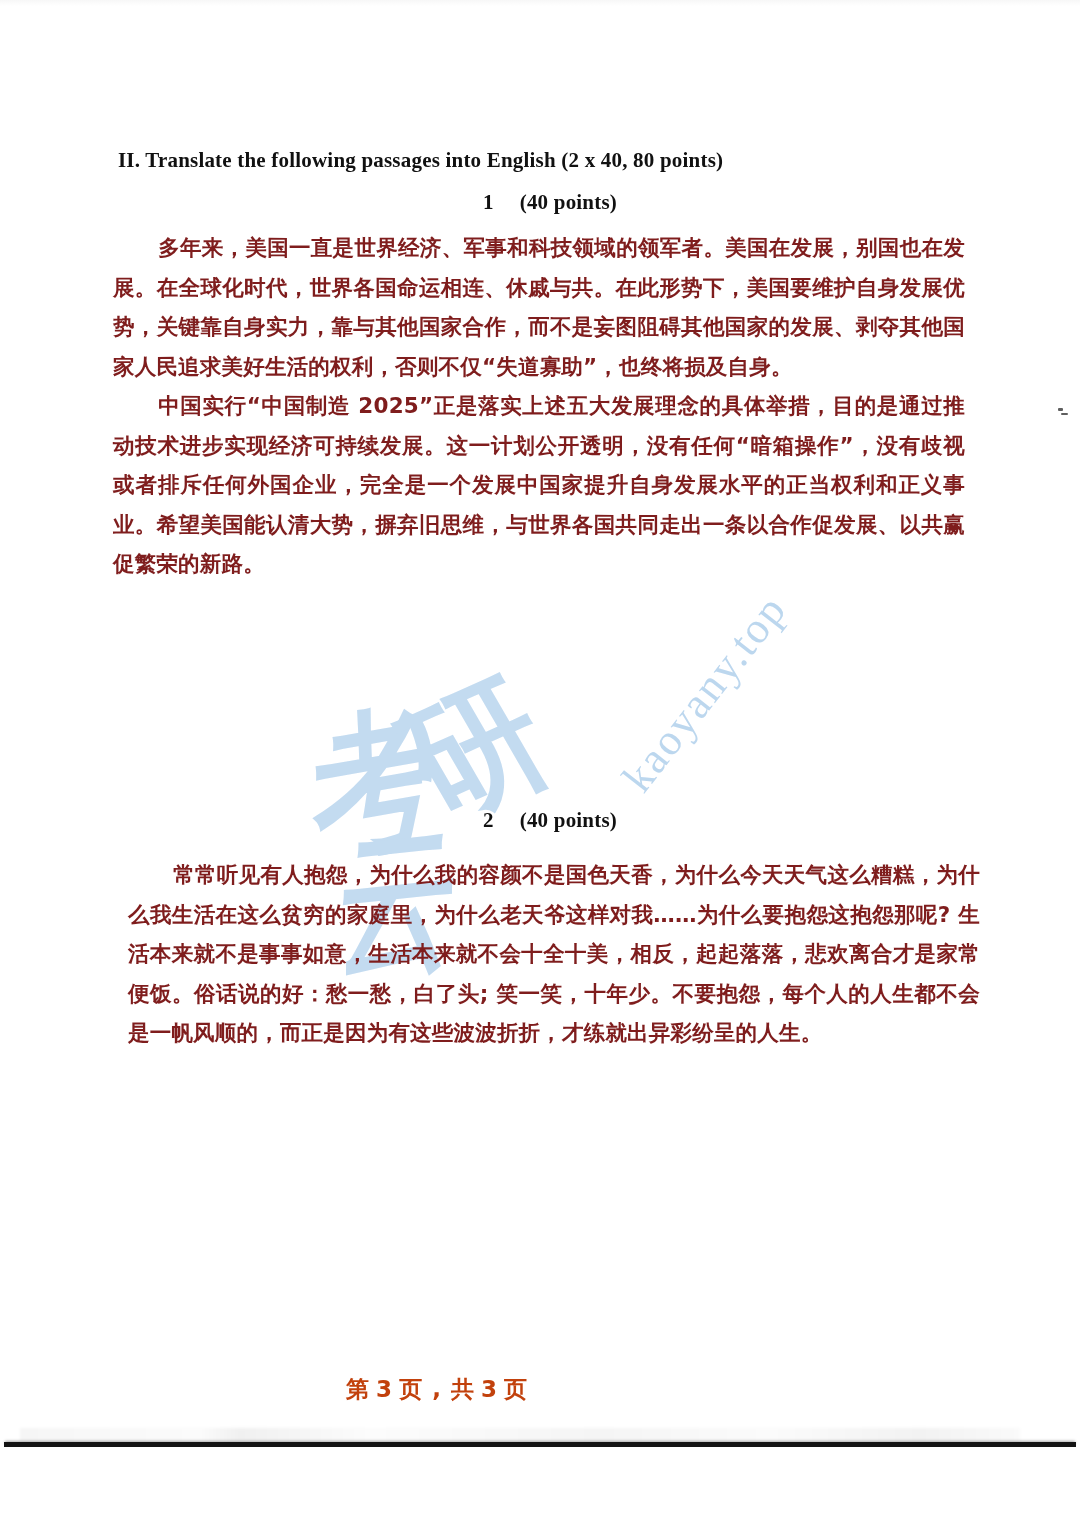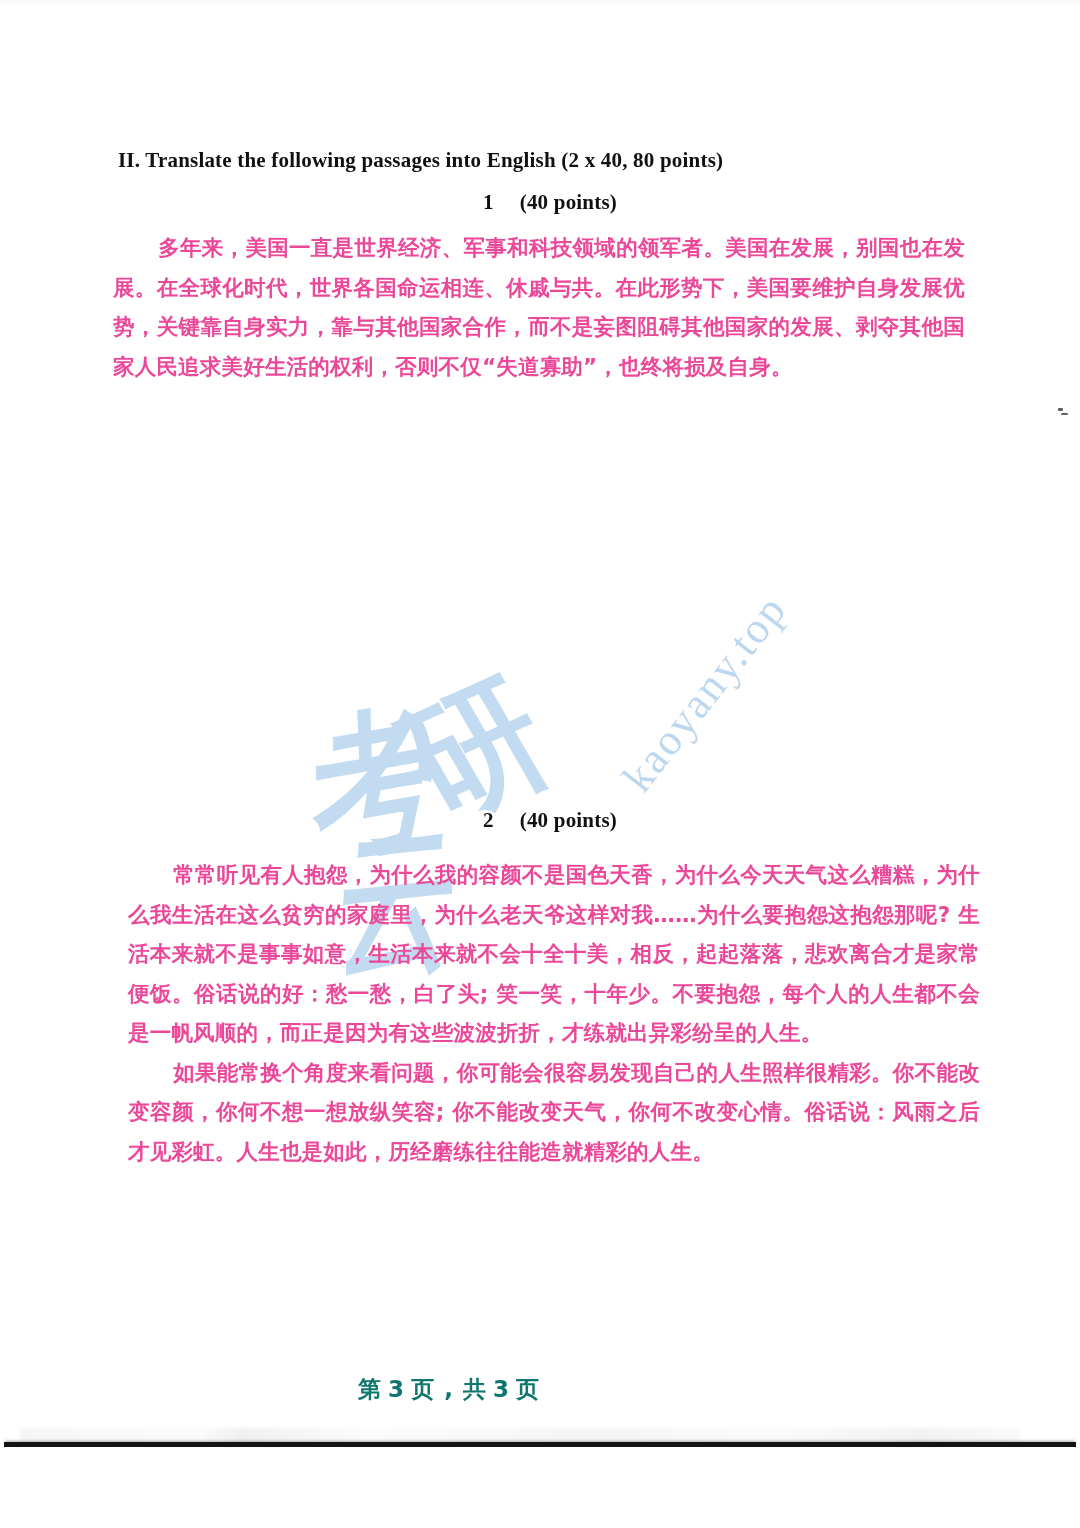--- a/index.html
+++ b/index.html
@@ -131,42 +131,41 @@
   .body-block {
     position: absolute;
     left: 113px;
     width: 852px;
     font-family: "DejaVu Sans", "Liberation Sans", sans-serif;
     font-size: 21.5px;
     font-weight: 700;
     line-height: 39.5px;
     text-align: justify;
     text-justify: inter-character;
-    color: #ec4899;
+    color: #7f1d1d;
     letter-spacing: .2px;
   }
   #passage-1-body { top: 228px; }
   #passage-2-body { top: 855px; margin-left: 15px; }
 
   .body-block p {
     margin: 0;
     text-indent: 2.1em;
   }
 
   .footer {
     position: absolute;
     width: 880px;
     top: 1374px;
     text-align: center;
     font-family: "DejaVu Sans", "Liberation Sans", sans-serif;
     font-size: 23px;
     font-weight: 700;
     letter-spacing: 7px;
-    color: #0f766e;
-    padding-left: 12px;
+    color: #c2410c;
   }
   .footer .sep { letter-spacing: 10px; }
 </style>
 </head>
 <body>
 
 <div id="page">
 
   <div class="scan-noise-top"></div>
 
@@ -176,29 +175,29 @@
   <div class="watermark wm-url">kaoyany.top</div>
 
   <div class="section-title">II. Translate the following passages into English (2 x 40, 80 points)</div>
 
   <div class="passage-heading" id="heading-1">
     <span class="num">1</span><span>(40 points)</span>
   </div>
 
   <div class="body-block" id="passage-1-body">
     <p>多年来，美国一直是世界经济、军事和科技领域的领军者。美国在发展，别国也在发展。在全球化时代，世界各国命运相连、休戚与共。在此形势下，美国要维护自身发展优势，关键靠自身实力，靠与其他国家合作，而不是妄图阻碍其他国家的发展、剥夺其他国家人民追求美好生活的权利，否则不仅“失道寡助”，也终将损及自身。</p>
+    <p>中国实行“中国制造 2025”正是落实上述五大发展理念的具体举措，目的是通过推动技术进步实现经济可持续发展。这一计划公开透明，没有任何“暗箱操作”，没有歧视或者排斥任何外国企业，完全是一个发展中国家提升自身发展水平的正当权利和正义事业。希望美国能认清大势，摒弃旧思维，与世界各国共同走出一条以合作促发展、以共赢促繁荣的新路。</p>
   </div>
 
   <div class="passage-heading" id="heading-2">
     <span class="num">2</span><span>(40 points)</span>
   </div>
 
   <div class="body-block" id="passage-2-body">
     <p>常常听见有人抱怨，为什么我的容颜不是国色天香，为什么今天天气这么糟糕，为什么我生活在这么贫穷的家庭里，为什么老天爷这样对我……为什么要抱怨这抱怨那呢? 生活本来就不是事事如意，生活本来就不会十全十美，相反，起起落落，悲欢离合才是家常便饭。俗话说的好：愁一愁，白了头; 笑一笑，十年少。不要抱怨，每个人的人生都不会是一帆风顺的，而正是因为有这些波波折折，才练就出异彩纷呈的人生。</p>
-    <p>如果能常换个角度来看问题，你可能会很容易发现自己的人生照样很精彩。你不能改变容颜，你何不想一想放纵笑容; 你不能改变天气，你何不改变心情。俗话说：风雨之后才见彩虹。人生也是如此，历经磨练往往能造就精彩的人生。</p>
   </div>
 
   <div class="footer">
     <span>第</span><span>3</span><span class="sep">页,</span><span>共</span><span>3</span><span>页</span>
   </div>
 
   <div class="scan-smudge"></div>
   <div class="scan-edge-line"></div>
 
   <div class="speck s1"></div>

